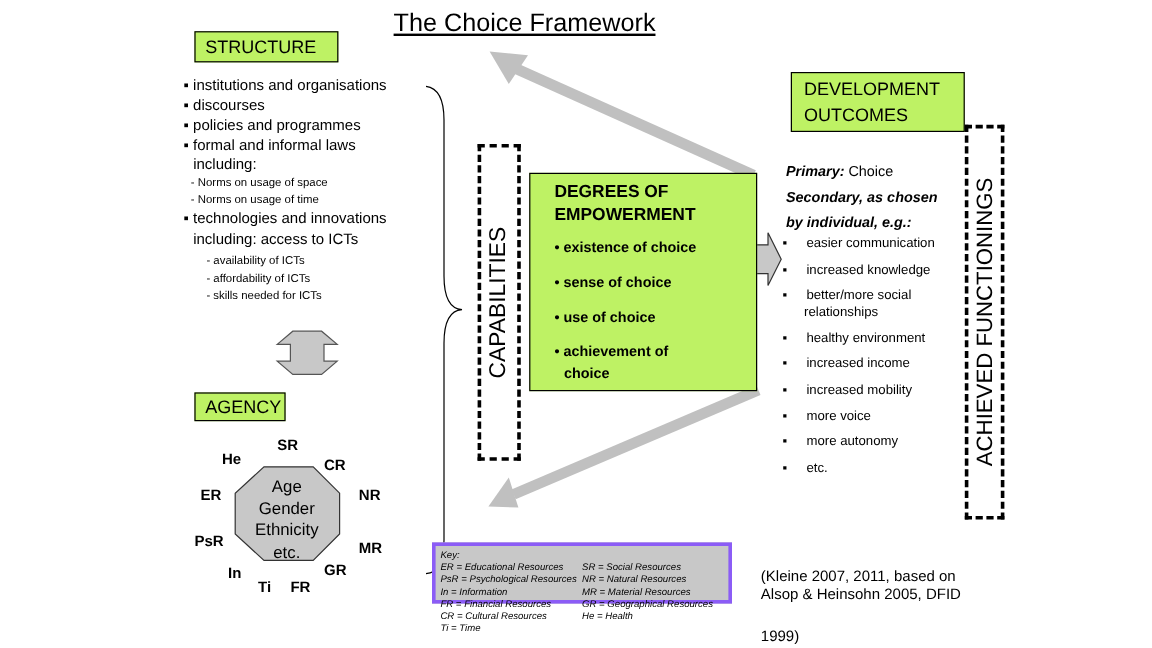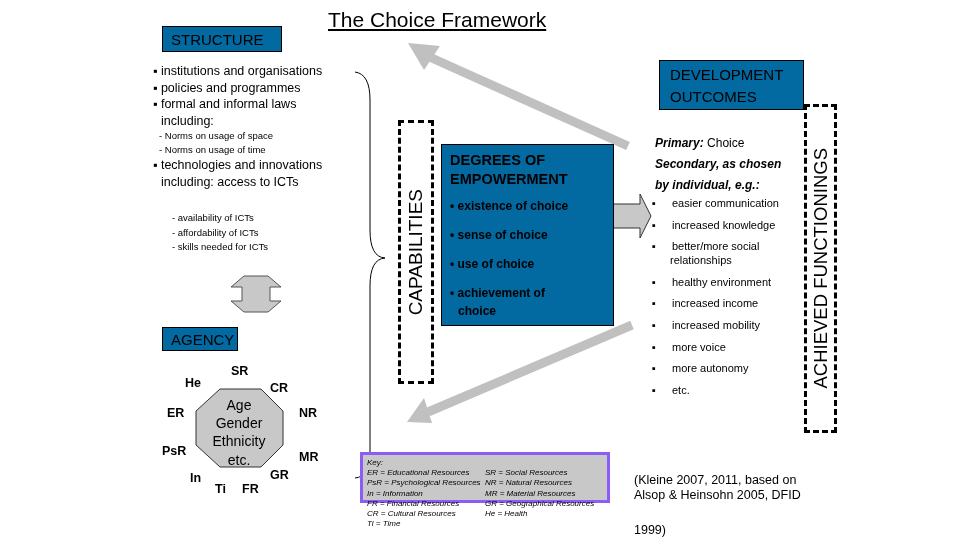--- a/index.html
+++ b/index.html
@@ -1,32 +1,32 @@
 <!DOCTYPE html>
 <html><head>
 <meta charset="utf-8">
 <style>
   html, body { margin:0; padding:0; background:#fff; }
   body { width:960px; height:540px; position:relative; overflow:hidden; font-family:"Liberation Sans", sans-serif; color:#000; }
   .abs { position:absolute; }
   .title { left:328px; top:8px; font-size:21px; text-decoration:underline; white-space:nowrap; }
-  .box { border:1px solid #000; background:#0369a1; }
+  .box { border:1px solid #000; background:#bef264; }
   .structure-box { left:162px; top:26px; width:120px; height:26px; font-size:15px; line-height:26px; padding-left:8px; box-sizing:border-box; }
   .struct-list { left:153px; top:63px; width:200px; font-size:12.5px; line-height:16.6px; }
   .struct-list .sub { font-size:9.5px; line-height:14px; padding-left:6px; }
   .struct-list .cont { padding-left:8px; }
   .ict-list { left:172px; top:211px; font-size:9.5px; line-height:14.5px; }
   .agency-box { left:162px; top:327px; width:76px; height:24px; font-size:15px; line-height:24px; padding-left:8px; box-sizing:border-box; }
   .lbl { font-size:12.5px; font-weight:bold; }
   .oct-lbl { font-size:14px; text-align:center; width:60px; }
   .dashed { border:3px dashed #000; box-sizing:border-box; }
   .vert { writing-mode:vertical-rl; transform:rotate(180deg); white-space:nowrap; }
   .cap-box { left:398px; top:120px; width:36px; height:264px; }
   .cap-text { left:398px; top:120px; width:36px; height:264px; display:flex; align-items:center; justify-content:center; font-size:19px; }
-  .deg-box { left:441px; top:144px; width:173px; height:182px; padding:6px 8px; box-sizing:border-box; }
+  .deg-box { left:441px; top:144px; width:190px; height:182px; padding:6px 20px; box-sizing:border-box; }
   .deg-title { font-size:14.5px; font-weight:bold; line-height:19px; margin-bottom:8px; }
   .deg-item { font-size:12px; line-height:18px; margin-bottom:11px;font-weight:bold; }
   .deg-item.multi { line-height:18px; }
   .dev-box { left:659px; top:60px; width:145px; height:50px; padding:3px 10px; box-sizing:border-box; font-size:15px; line-height:22px; }
   .ach-box { left:804px; top:104px; width:33px; height:329px; }
   .ach-text { left:804px; top:104px; width:33px; height:329px; display:flex; align-items:center; justify-content:center; font-size:18.5px; }
   .outcome-head { left:655px; font-size:12px; font-style:italic; font-weight:bold; }
   .outcome-head .plain { font-style:normal; font-weight:normal; }
   .outcomes { left:652px; top:197px; width:150px; font-size:11px; }
   .outcomes .it { display:flex; min-height:21.6px; }
@@ -61,20 +61,21 @@
 
   <polygon points="611,204 640,204 640,194 651,216 640,238 640,228 611,228" fill="#c8c8c8" stroke="#333" stroke-width="1"></polygon>
 </svg>
 
 <div class="abs title">The Choice Framework</div>
 
 <div class="abs box structure-box">STRUCTURE</div>
 
 <div class="abs struct-list">
   <div><span>▪</span> <span>institutions and organisations</span></div>
+  <div><span>▪</span> <span>discourses</span></div>
   <div><span>▪</span> <span>policies and programmes</span></div>
   <div><span>▪</span> <span>formal and informal laws</span></div>
   <div class="cont">including:</div>
   <div class="sub">- Norms on usage of space</div>
   <div class="sub">- Norms on usage of time</div>
   <div><span>▪</span> <span>technologies and innovations</span></div>
   <div class="cont">including: access to ICTs</div>
 </div>
 
 <div class="abs ict-list">

